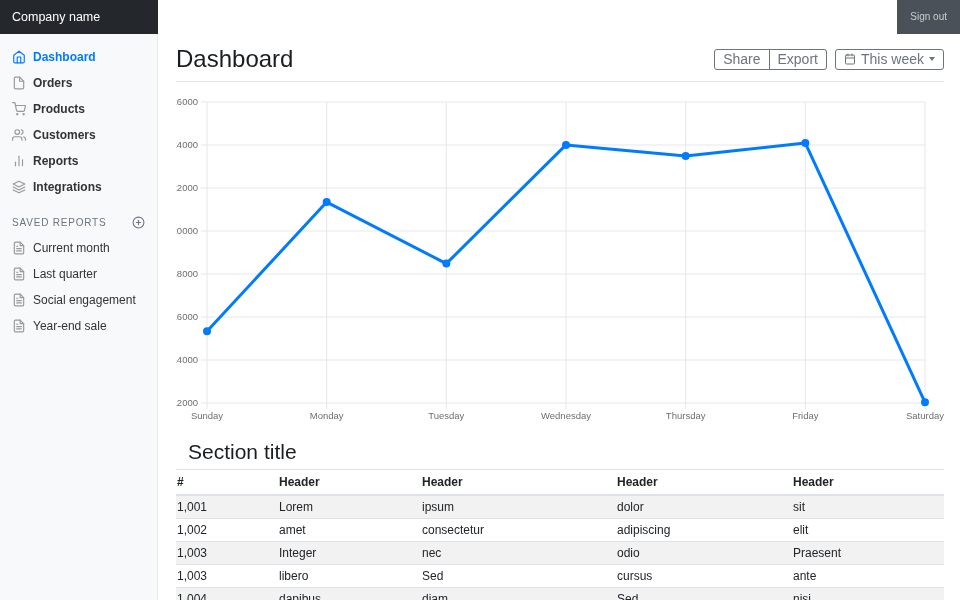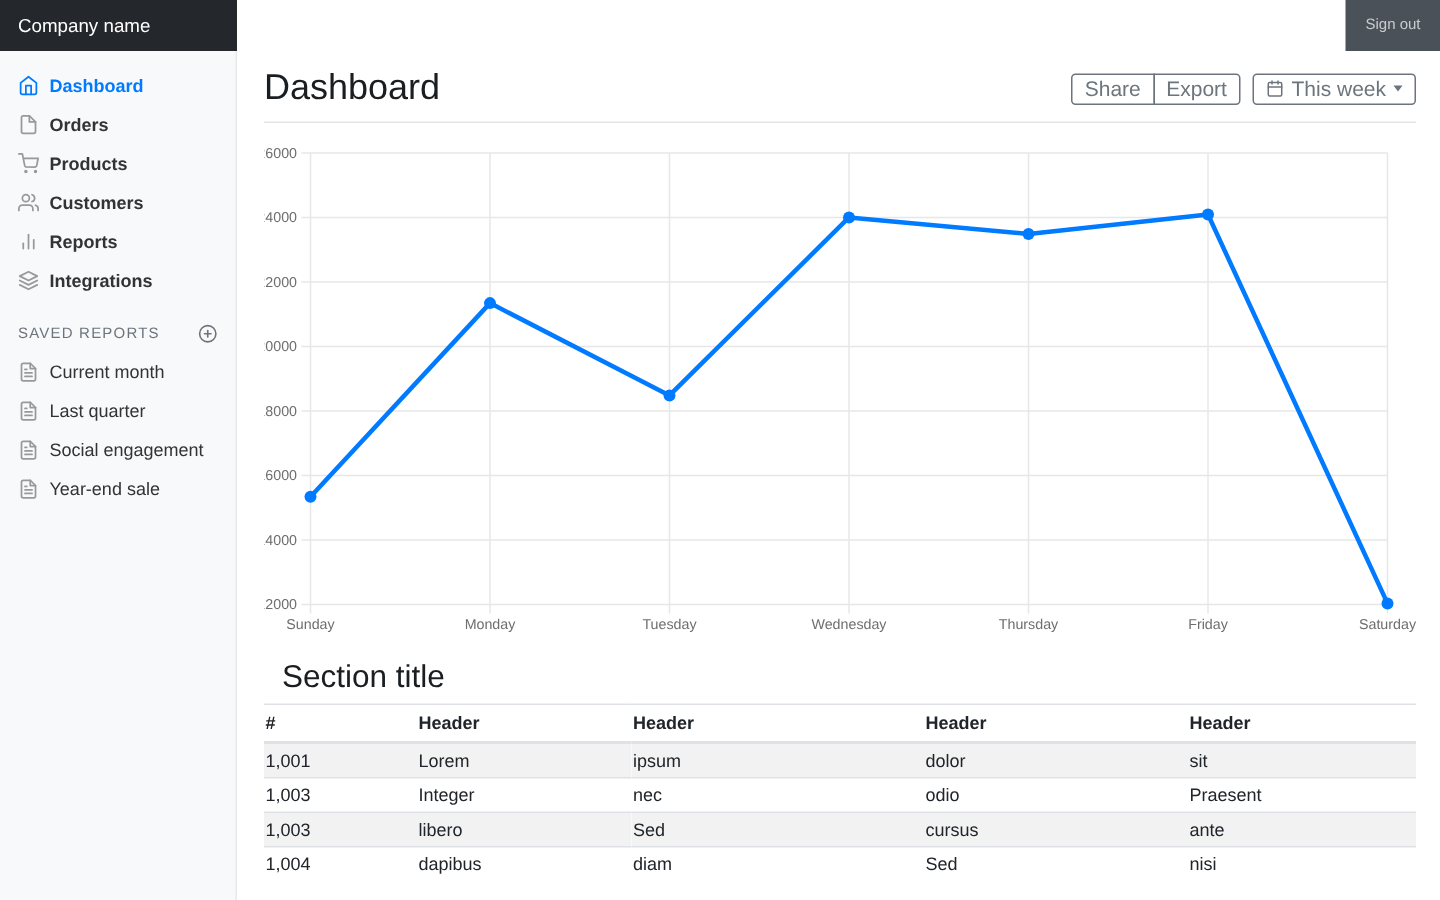--- a/index.html
+++ b/index.html
@@ -302,20 +302,27 @@
           </thead>
         <tbody id="tbody">
             <tr>
               <td>1,001</td>
               <td>Lorem</td>
               <td>ipsum</td>
               <td>dolor</td>
               <td>sit</td>
             </tr>
             <tr>
+              <td>1,002</td>
+              <td>amet</td>
+              <td>consectetur</td>
+              <td>adipiscing</td>
+              <td>elit</td>
+            </tr>
+            <tr>
               <td>1,003</td>
               <td>Integer</td>
               <td>nec</td>
               <td>odio</td>
               <td>Praesent</td>
             </tr>
             <tr>
               <td>1,003</td>
               <td>libero</td>
               <td>Sed</td>

